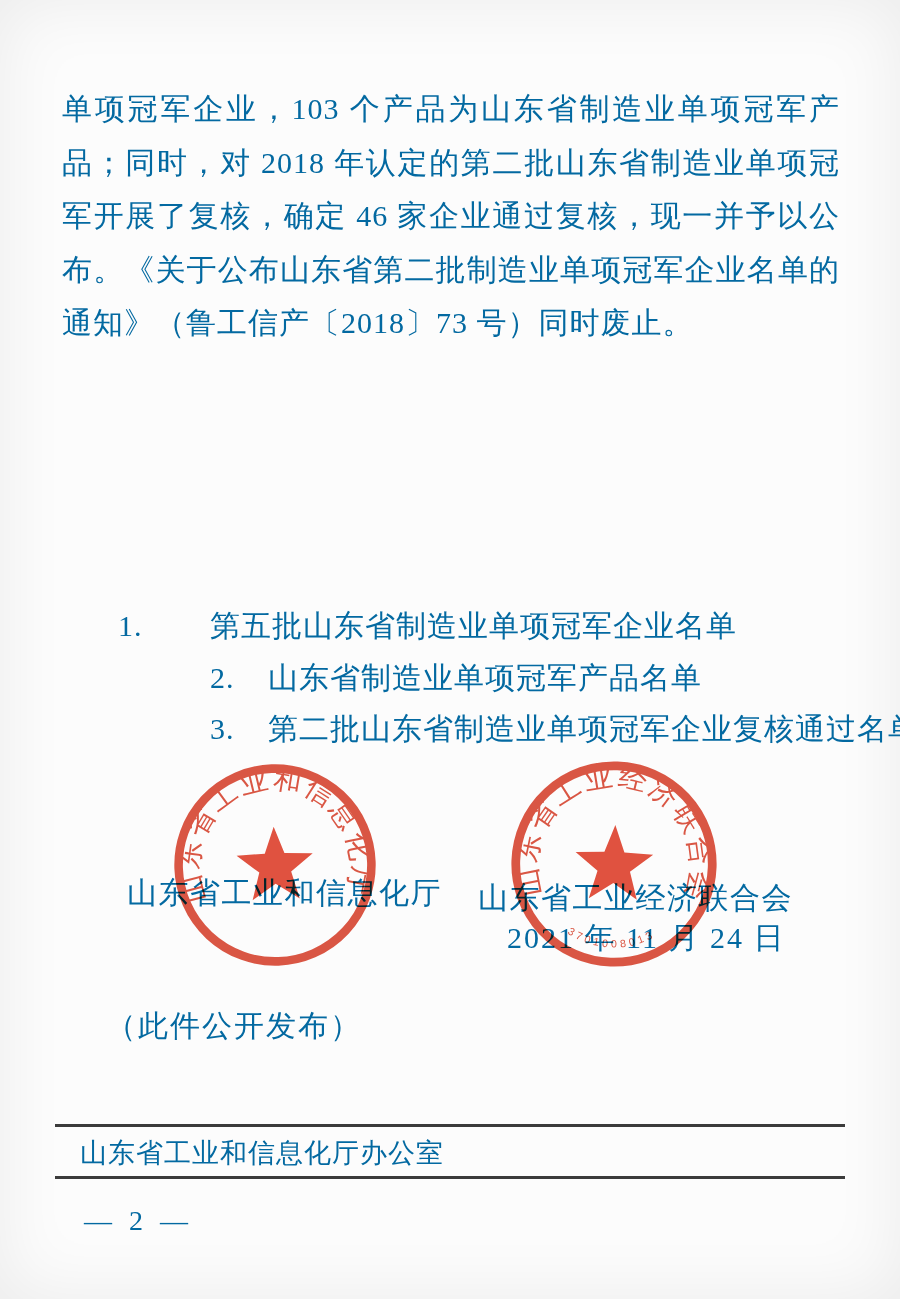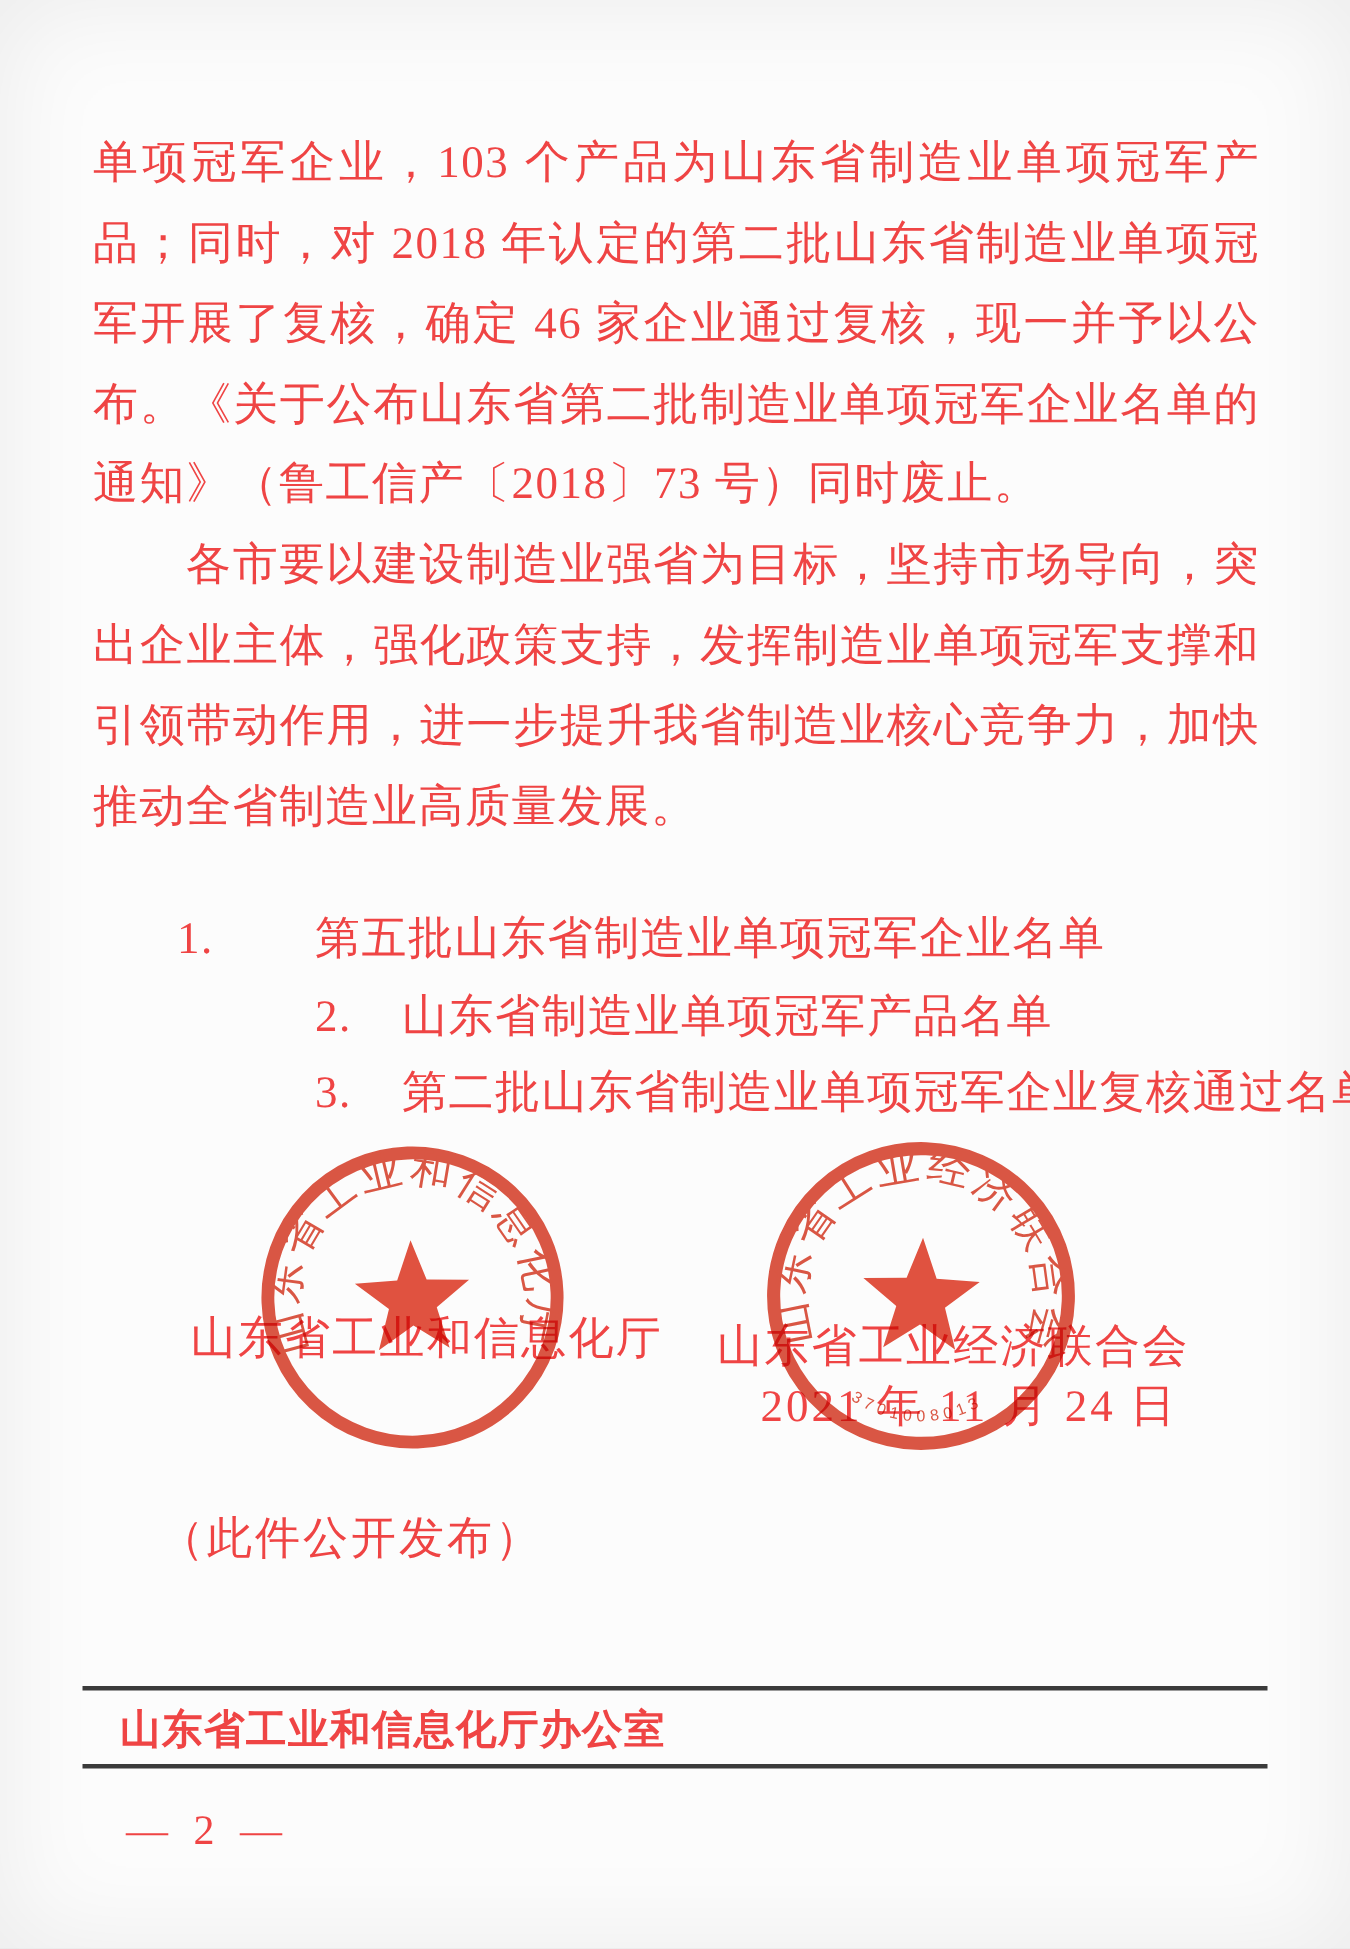--- a/index.html
+++ b/index.html
@@ -4,21 +4,21 @@
 <style>
   html,body { margin:0; padding:0; background:#e9e9e9; }
   .page {
     position:relative;
     width:900px; height:1299px;
     margin:0 auto;
     background:#fcfcfc;
     box-shadow: inset 0 0 70px rgba(0,0,0,0.07);
     overflow:hidden;
     font-family:"Liberation Serif", serif;
-    color:#ef4444;
+    color:#0369a1;
   }
   .para {
     position:absolute; left:62px; width:778px;
     font-size:30px; line-height:53.5px;
     text-align:justify; letter-spacing:1px;
   }
   .para-continued { top:82px; }
   .para-indent { top:350px; text-indent:62px; }
 
   .attachments { position:absolute; left:118px; top:600px; font-size:30px; letter-spacing:1px; }
@@ -35,32 +35,31 @@
     mix-blend-mode:multiply;
     opacity:0.88;
     pointer-events:none;
   }
   .seal-left  { left:170px; top:760px; width:210px; height:210px; transform:rotate(-2deg); }
   .seal-right { left:507px; top:757px; width:214px; height:214px; transform:rotate(2deg); }
 
   .footer-rule { position:absolute; left:55px; width:790px; height:3px; background:#3b3b3b; }
   .rule-top    { top:1124px; }
   .rule-bottom { top:1176px; }
-  .footer-left  { position:absolute; left:80px;  top:1135px; font-size:27px; font-weight:bold; letter-spacing:1px; white-space:nowrap; }
+  .footer-left  { position:absolute; left:80px;  top:1135px; font-size:27px; font-weight:normal; letter-spacing:1px; white-space:nowrap; }
   .footer-right { position:absolute; right:72px; top:1135px; font-size:27px; letter-spacing:1px; white-space:nowrap; }
   .page-number  { position:absolute; left:84px; top:1205px; font-size:28px; letter-spacing:5px; white-space:nowrap; }
 </style>
 </head>
 <body>
 
 <div class="page">
 
   <div class="para para-continued">单项冠军企业，103 个产品为山东省制造业单项冠军产品；同时，对 2018 年认定的第二批山东省制造业单项冠军开展了复核，确定 46 家企业通过复核，现一并予以公布。《关于公布山东省第二批制造业单项冠军企业名单的通知》（鲁工信产〔2018〕73 号）同时废止。</div>
 
-  <div class="para para-indent">各市要以建设制造业强省为目标，坚持市场导向，突出企业主体，强化政策支持，发挥制造业单项冠军支撑和引领带动作用，进一步提升我省制造业核心竞争力，加快推动全省制造业高质量发展。</div>
 
   <div class="attachments">
     <div class="att-row">
       <span>1.</span>
       <span>第五批山东省制造业单项冠军企业名单</span>
     </div>
     <div class="att-row">
       <span></span>
       <span>2.</span>
       <span>山东省制造业单项冠军产品名单</span>

